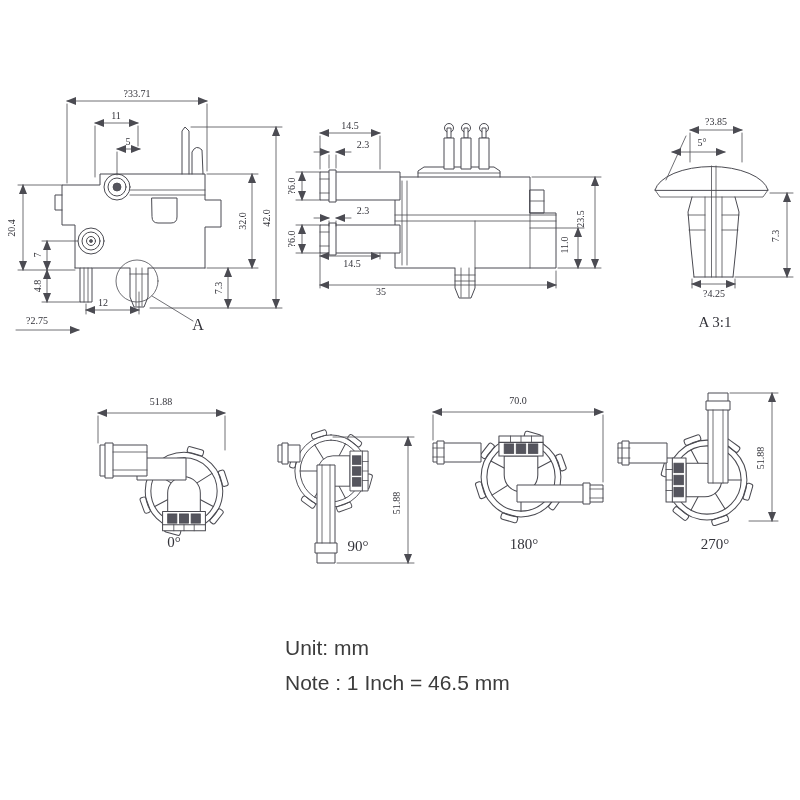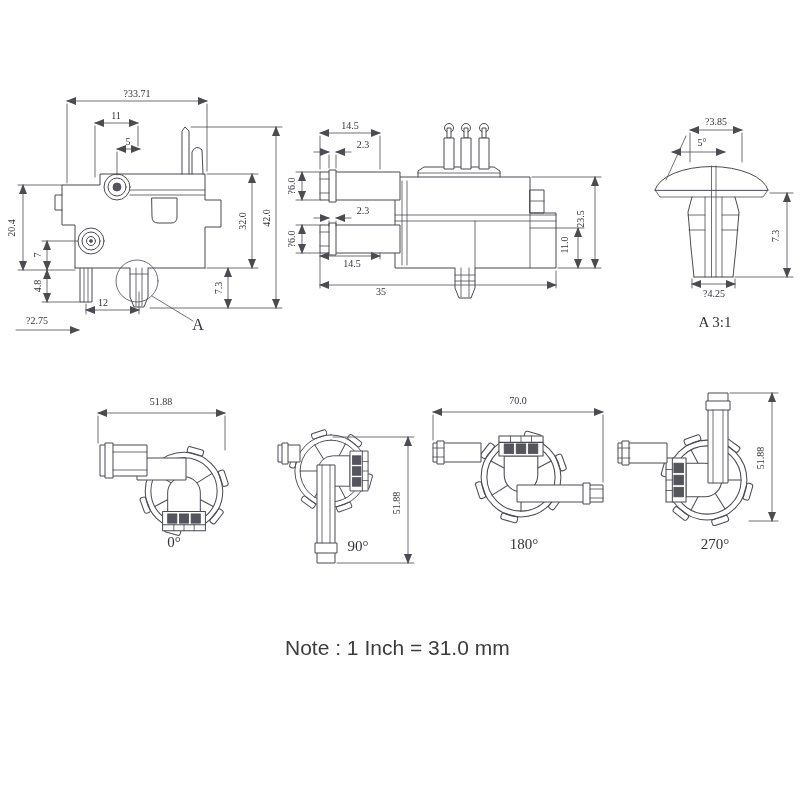--- a/index.html
+++ b/index.html
@@ -326,14 +326,15 @@
   <g>
     <text class="dim" transform="rotate(-90 152 73)" x="152" y="73">51.88</text>
     <line class="ln thin" x1="160" y1="8" x2="160" y2="136" marker-start="url(#ar)" marker-end="url(#ar)"></line>
     <line class="ln thin" x1="118" y1="8" x2="166" y2="8"></line>
     <line class="ln thin" x1="137" y1="136" x2="166" y2="136"></line>
   </g>
   <text class="dim big" x="103" y="164">270°</text>
 </svg>
 
 <div class="notes">
-  <div>Note : 1 Inch = 31.0 mm</div>
+  <div>Unit: mm</div>
+  <div>Note : 1 Inch = 46.5 mm</div>
 </div>
 
 </body></html>

